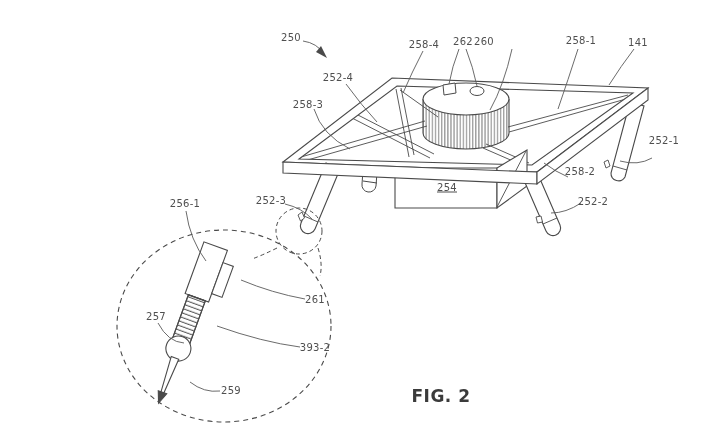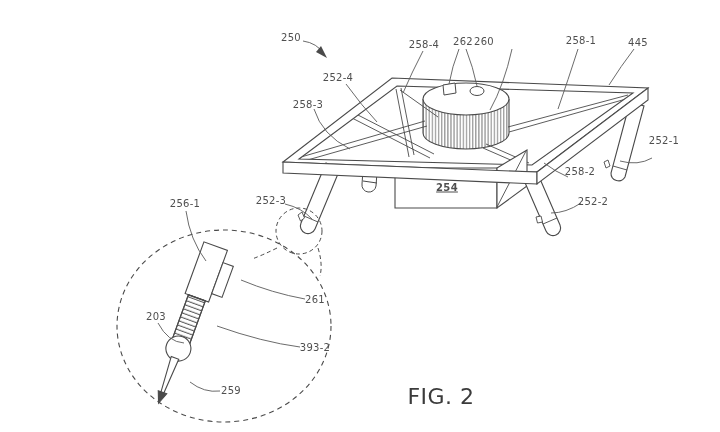--- a/index.html
+++ b/index.html
@@ -12,26 +12,26 @@
   svg{position:absolute;left:0;top:0;}
   .ref-label{
     position:absolute;
     transform:translate(-50%,-50%);
     font-size:10px;
     color:#4f4f4f;
     letter-spacing:.3px;
     white-space:nowrap;
     user-select:none;
   }
-  .ref-label.underlined{text-decoration:underline;font-weight:bold;}
+  .ref-label.underlined{text-decoration:underline;}
   .fig-caption{
     position:absolute;
     transform:translate(-50%,-50%);
-    font-size:22px;
-    font-weight:normal;
+    font-size:17px;
+    font-weight:bold;
     color:#3b3b3b;
     letter-spacing:.5px;
     white-space:nowrap;
   }
 </style>
 </head>
 <body>
 
 <div id="stage">
 
@@ -149,27 +149,27 @@
     </g>
   </svg>
 
   <div class="ref-label" style="left:291px;top:37px">250</div>
   <div class="ref-label" style="left:338px;top:77px">252-4</div>
   <div class="ref-label" style="left:308px;top:104px">258-3</div>
   <div class="ref-label" style="left:424px;top:44px">258-4</div>
   <div class="ref-label" style="left:463px;top:41px">262</div>
   <div class="ref-label" style="left:484px;top:41px">260</div>
   <div class="ref-label" style="left:581px;top:40px">258-1</div>
-  <div class="ref-label" style="left:638px;top:42px">445</div>
+  <div class="ref-label" style="left:638px;top:42px">141</div>
   <div class="ref-label" style="left:664px;top:140px">252-1</div>
   <div class="ref-label" style="left:580px;top:171px">258-2</div>
   <div class="ref-label" style="left:593px;top:201px">252-2</div>
   <div class="ref-label underlined" style="left:447px;top:187px">254</div>
   <div class="ref-label" style="left:185px;top:203px">256-1</div>
   <div class="ref-label" style="left:271px;top:200px">252-3</div>
   <div class="ref-label" style="left:315px;top:299px">261</div>
-  <div class="ref-label" style="left:156px;top:316px">203</div>
+  <div class="ref-label" style="left:156px;top:316px">257</div>
   <div class="ref-label" style="left:315px;top:347px">393-2</div>
   <div class="ref-label" style="left:231px;top:390px">259</div>
 
   <div class="fig-caption" style="left:441px;top:396px">FIG. 2</div>
 
 </div>
 
 </body></html>

